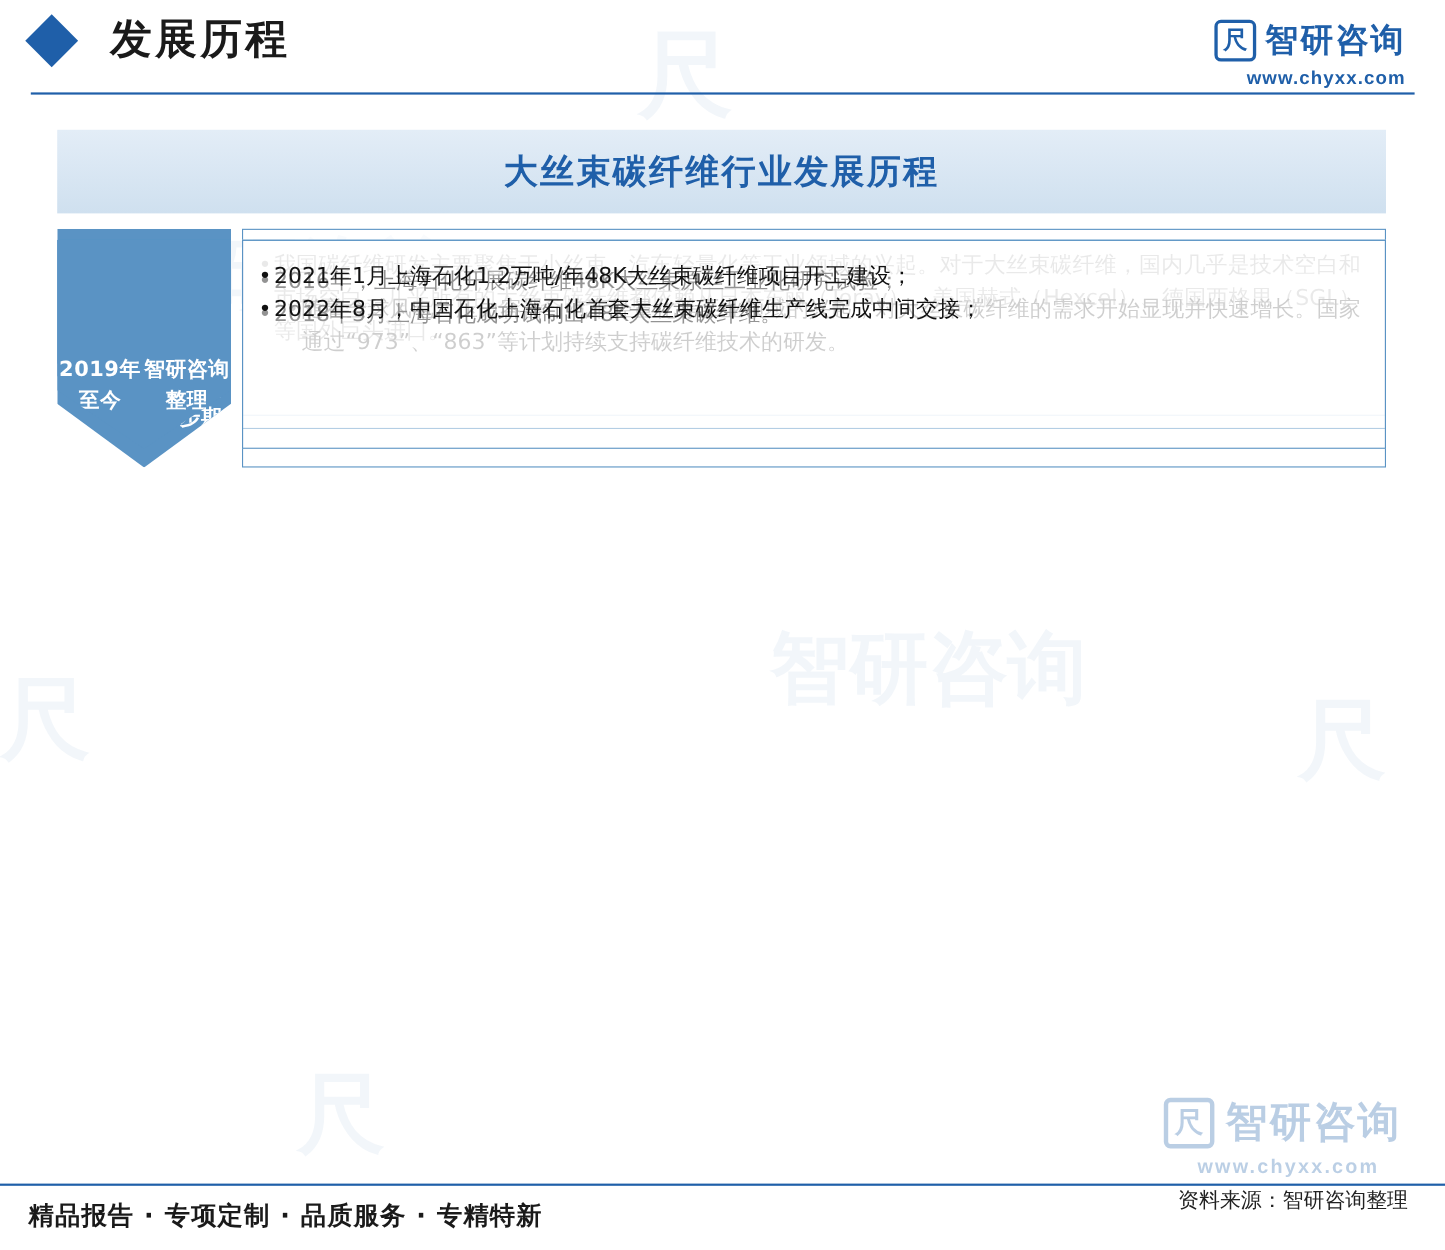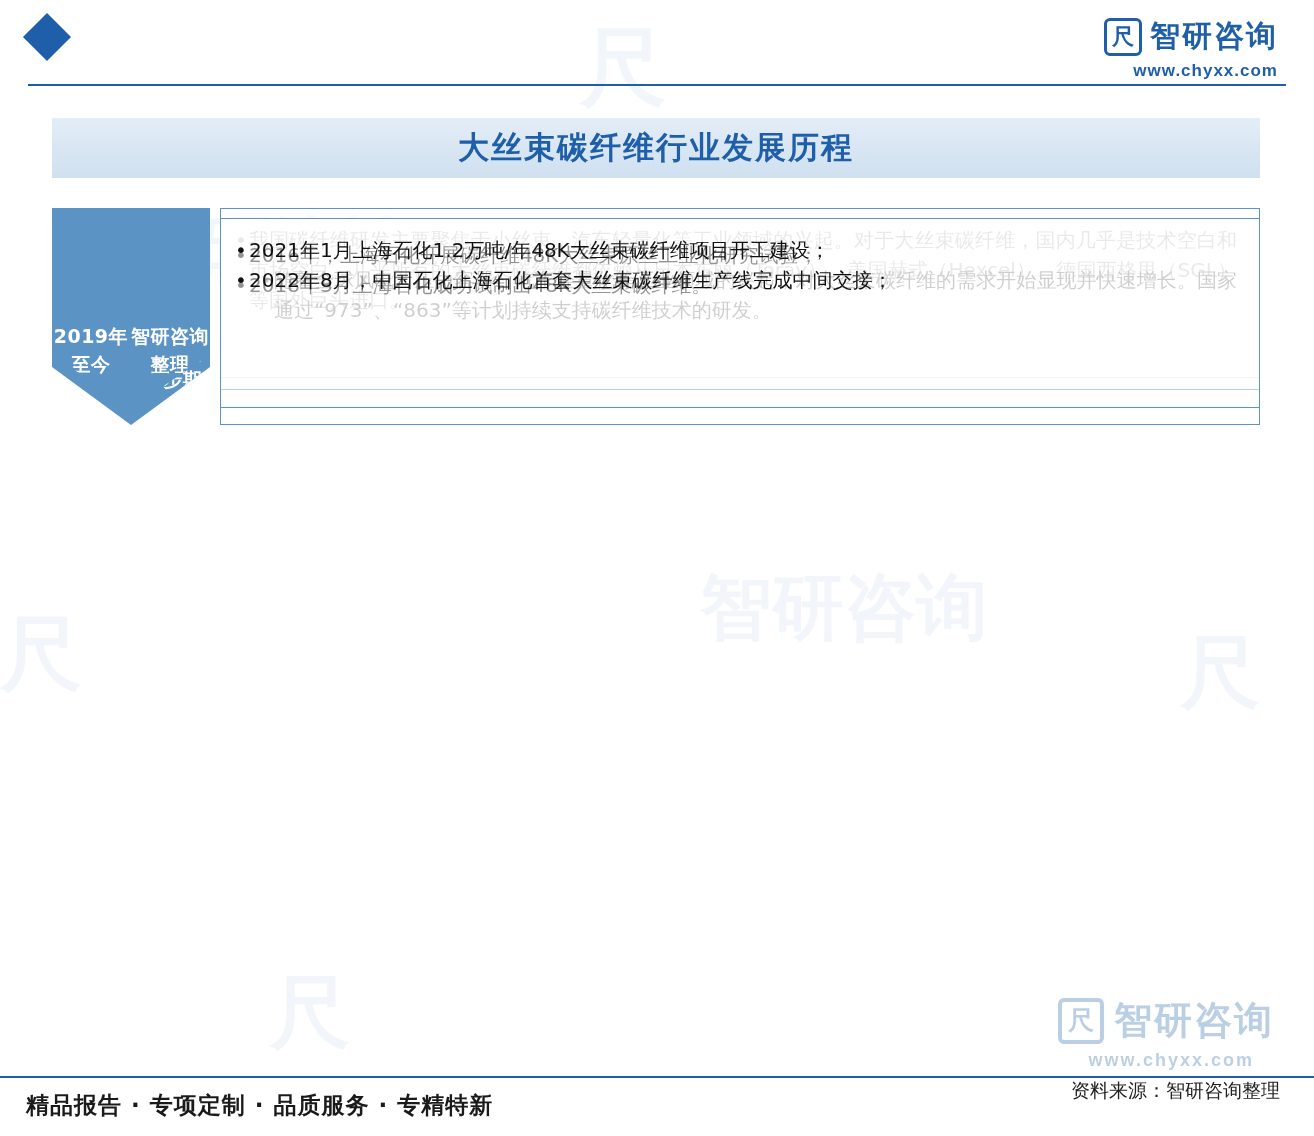--- a/index.html
+++ b/index.html
@@ -103,21 +103,21 @@
     pointer-events: none;
     user-select: none;
     white-space: nowrap;
   }
 
   
   .chart-title {
     position: absolute;
     left: 52px; top: 118px;
     width: 1208px;
-    height: 60px;
+    height: 76px;
     background: linear-gradient(to bottom, #e3edf7, #cfe0ef);
     display: flex;
     align-items: center;
     justify-content: center;
     font-size: 31px;
     font-weight: bold;
     color: #1F5FA9;
     letter-spacing: 2px;
     font-family: "DejaVu Sans", sans-serif;
   }
@@ -242,20 +242,21 @@
 
 <div class="wm" style="left:580px; top:10px; font-size:86px;">尺</div>
 <div class="wm" style="left:120px; top:200px; font-size:76px;">智研咨询</div>
 <div class="wm" style="left:0px; top:600px; font-size:82px;">尺</div>
 <div class="wm" style="left:700px; top:560px; font-size:72px;">智研咨询</div>
 <div class="wm" style="left:1180px; top:620px; font-size:80px;">尺</div>
 <div class="wm" style="left:270px; top:960px; font-size:80px;">尺</div>
 
 <div class="header">
   <div class="hdr-diamond"></div>
+  <div class="hdr-title-cn">发展历程</div>
   <div class="brand">
     <div class="brand-row">
       <div class="brand-logo">尺</div>
       <div class="brand-name">智研咨询</div>
     </div>
     <div class="brand-url">www.chyxx.com</div>
   </div>
   <div class="hdr-rule"></div>
 </div>
 

